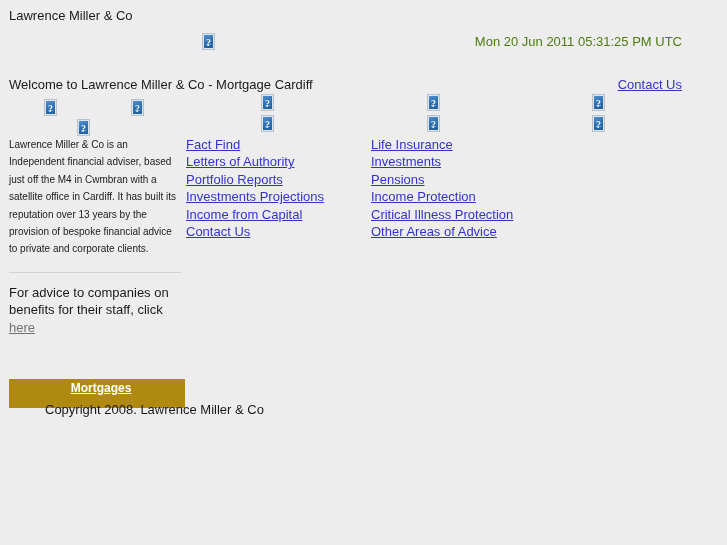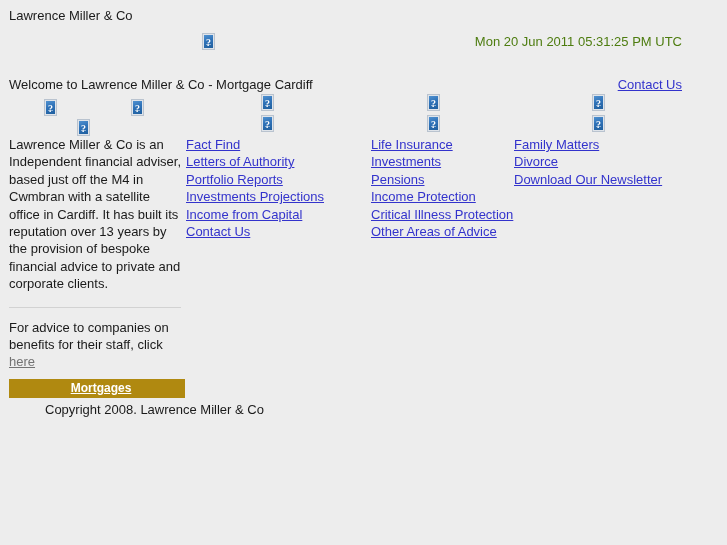--- a/index.html
+++ b/index.html
@@ -130,21 +130,21 @@
   }
 
   .col-1 { left: 9px; top: 136px; width: 176px; }
   .col-2 { left: 186px; }
   .col-3 { left: 347px; margin-left: 24px; }
   .col-4 { left: 514px; }
 
   
   .intro-text {
     width: 172px;
-    font-size: 13px;
+    font-size: 10px;
     line-height: 17.4px;
     color: #1a1a1a;
     margin: 0;
   }
   .intro-rule {
     margin: 14px 0 11px 0;
     border: 0;
     border-top: 1px solid #d2d2d2;
     width: 172px;
   }
@@ -158,21 +158,21 @@
   .advice-text a {
     color: #737373;
     text-decoration: underline;
     cursor: pointer;
   }
   .mortgage-bar {
     position: absolute;
     left: 9px;
     top: 379px;
     width: 176px;
-    height: 19px;
+    height: 29px;
     background: #b08910;
     color: #ffffff;
     text-align: center;
     font-size: 12px;
     font-weight: bold;
     line-height: 19px;
     box-sizing: border-box;
     cursor: pointer;
     padding-left: 8px;
   }
@@ -288,21 +288,16 @@
 
   <div class="col col-3 col-links" id="col-3">
       <a>Life Insurance</a>
       <a>Investments</a>
       <a>Pensions</a>
       <a>Income Protection</a>
       <a>Critical Illness Protection</a>
       <a>Other Areas of Advice</a>
     </div>
 
-  <div class="col col-4 col-links" id="col-4">
-      <a>Family Matters</a>
-      <a>Divorce</a>
-      <a>Download Our Newsletter</a>
-    </div>
 
   <div class="copyright">Copyright 2008. Lawrence Miller &amp; Co</div>
 
 </div>
 
 </body></html>

